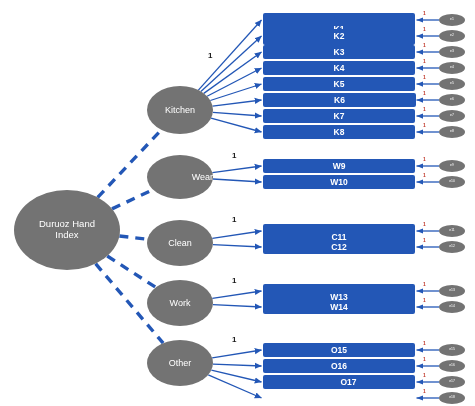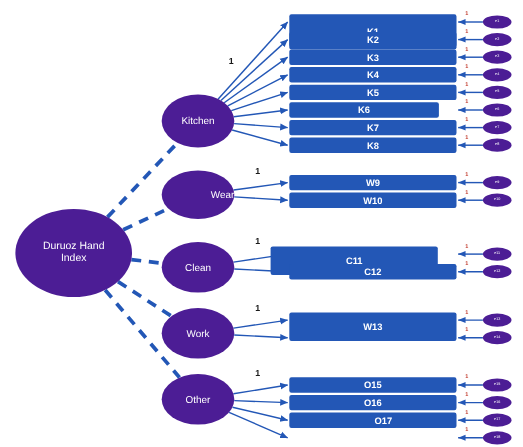--- a/index.html
+++ b/index.html
@@ -6,21 +6,21 @@
   body{
     font-family:"Liberation Sans", sans-serif;
     width:475px;height:406px;overflow:hidden;position:relative;
   }
   #stage{position:absolute;left:0;top:0;width:475px;height:406px;}
   svg.layer{position:absolute;left:0;top:0;width:475px;height:406px;}
   .node-layer{position:absolute;left:0;top:0;width:475px;height:406px;}
 
   .ellipse{
     position:absolute;
-    background:#4c1d95;
+    background:#737373;
     border-radius:50%;
     display:flex;align-items:center;justify-content:center;
     color:#ffffff;text-align:center;line-height:1.15;
     box-sizing:border-box;
   }
   .ellipse.center{font-size:9.5px;font-weight:400;}
   .ellipse.factor{font-size:9px;font-weight:400;}
   .ellipse.err{font-size:3.4px;font-weight:400;}
 
   .box{
@@ -142,52 +142,55 @@
       </div>
       <div class="lbl-one-red" style="left: 423px; top: 43px;">1</div>
       <div class="box" style="left: 263px; top: 61px; width: 152px; height: 14px;">
         <span>K4</span>
       </div>
       <div class="lbl-one-red" style="left: 423px; top: 59px;">1</div>
       <div class="box" style="left: 263px; top: 77px; width: 152px; height: 14px;">
         <span>K5</span>
       </div>
       <div class="lbl-one-red" style="left: 423px; top: 75px;">1</div>
-      <div class="box" style="left: 263px; top: 93px; width: 136px; height: 14px;">
+      <div class="box" style="left: 263px; top: 93px; width: 153px; height: 14px;">
         <span>K6</span>
       </div>
       <div class="lbl-one-red" style="left: 423px; top: 91px;">1</div>
       <div class="box" style="left: 263px; top: 109px; width: 152px; height: 14px;">
         <span>K7</span>
       </div>
       <div class="lbl-one-red" style="left: 423px; top: 107px;">1</div>
       <div class="box" style="left: 263px; top: 125px; width: 152px; height: 14px;">
         <span>K8</span>
       </div>
       <div class="lbl-one-red" style="left: 423px; top: 123px;">1</div>
       <div class="box" style="left: 263px; top: 159px; width: 152px; height: 14px;">
         <span>W9</span>
       </div>
       <div class="lbl-one-red" style="left: 423px; top: 157px;">1</div>
       <div class="box" style="left: 263px; top: 175px; width: 152px; height: 14px;">
         <span>W10</span>
       </div>
       <div class="lbl-one-red" style="left: 423px; top: 173px;">1</div>
-      <div class="box" style="left: 246px; top: 224px; width: 152px; height: 26px;">
+      <div class="box" style="left: 263px; top: 224px; width: 152px; height: 26px;">
         <span>C11</span>
       </div>
       <div class="lbl-one-red" style="left: 423px; top: 222px;">1</div>
       <div class="box" style="left: 263px; top: 240px; width: 152px; height: 14px;">
         <span>C12</span>
       </div>
       <div class="lbl-one-red" style="left: 423px; top: 238px;">1</div>
       <div class="box" style="left: 263px; top: 284px; width: 152px; height: 26px;">
         <span>W13</span>
       </div>
       <div class="lbl-one-red" style="left: 423px; top: 282px;">1</div>
+      <div class="box" style="left: 263px; top: 300px; width: 152px; height: 14px;">
+        <span>W14</span>
+      </div>
       <div class="lbl-one-red" style="left: 423px; top: 298px;">1</div>
       <div class="box" style="left: 263px; top: 343px; width: 152px; height: 14px;">
         <span>O15</span>
       </div>
       <div class="lbl-one-red" style="left: 423px; top: 341px;">1</div>
       <div class="box" style="left: 263px; top: 359px; width: 152px; height: 14px;">
         <span>O16</span>
       </div>
       <div class="lbl-one-red" style="left: 423px; top: 357px;">1</div>
       <div class="box" style="left: 263px; top: 375px; width: 152px; height: 14px; padding-left: 19px;">

